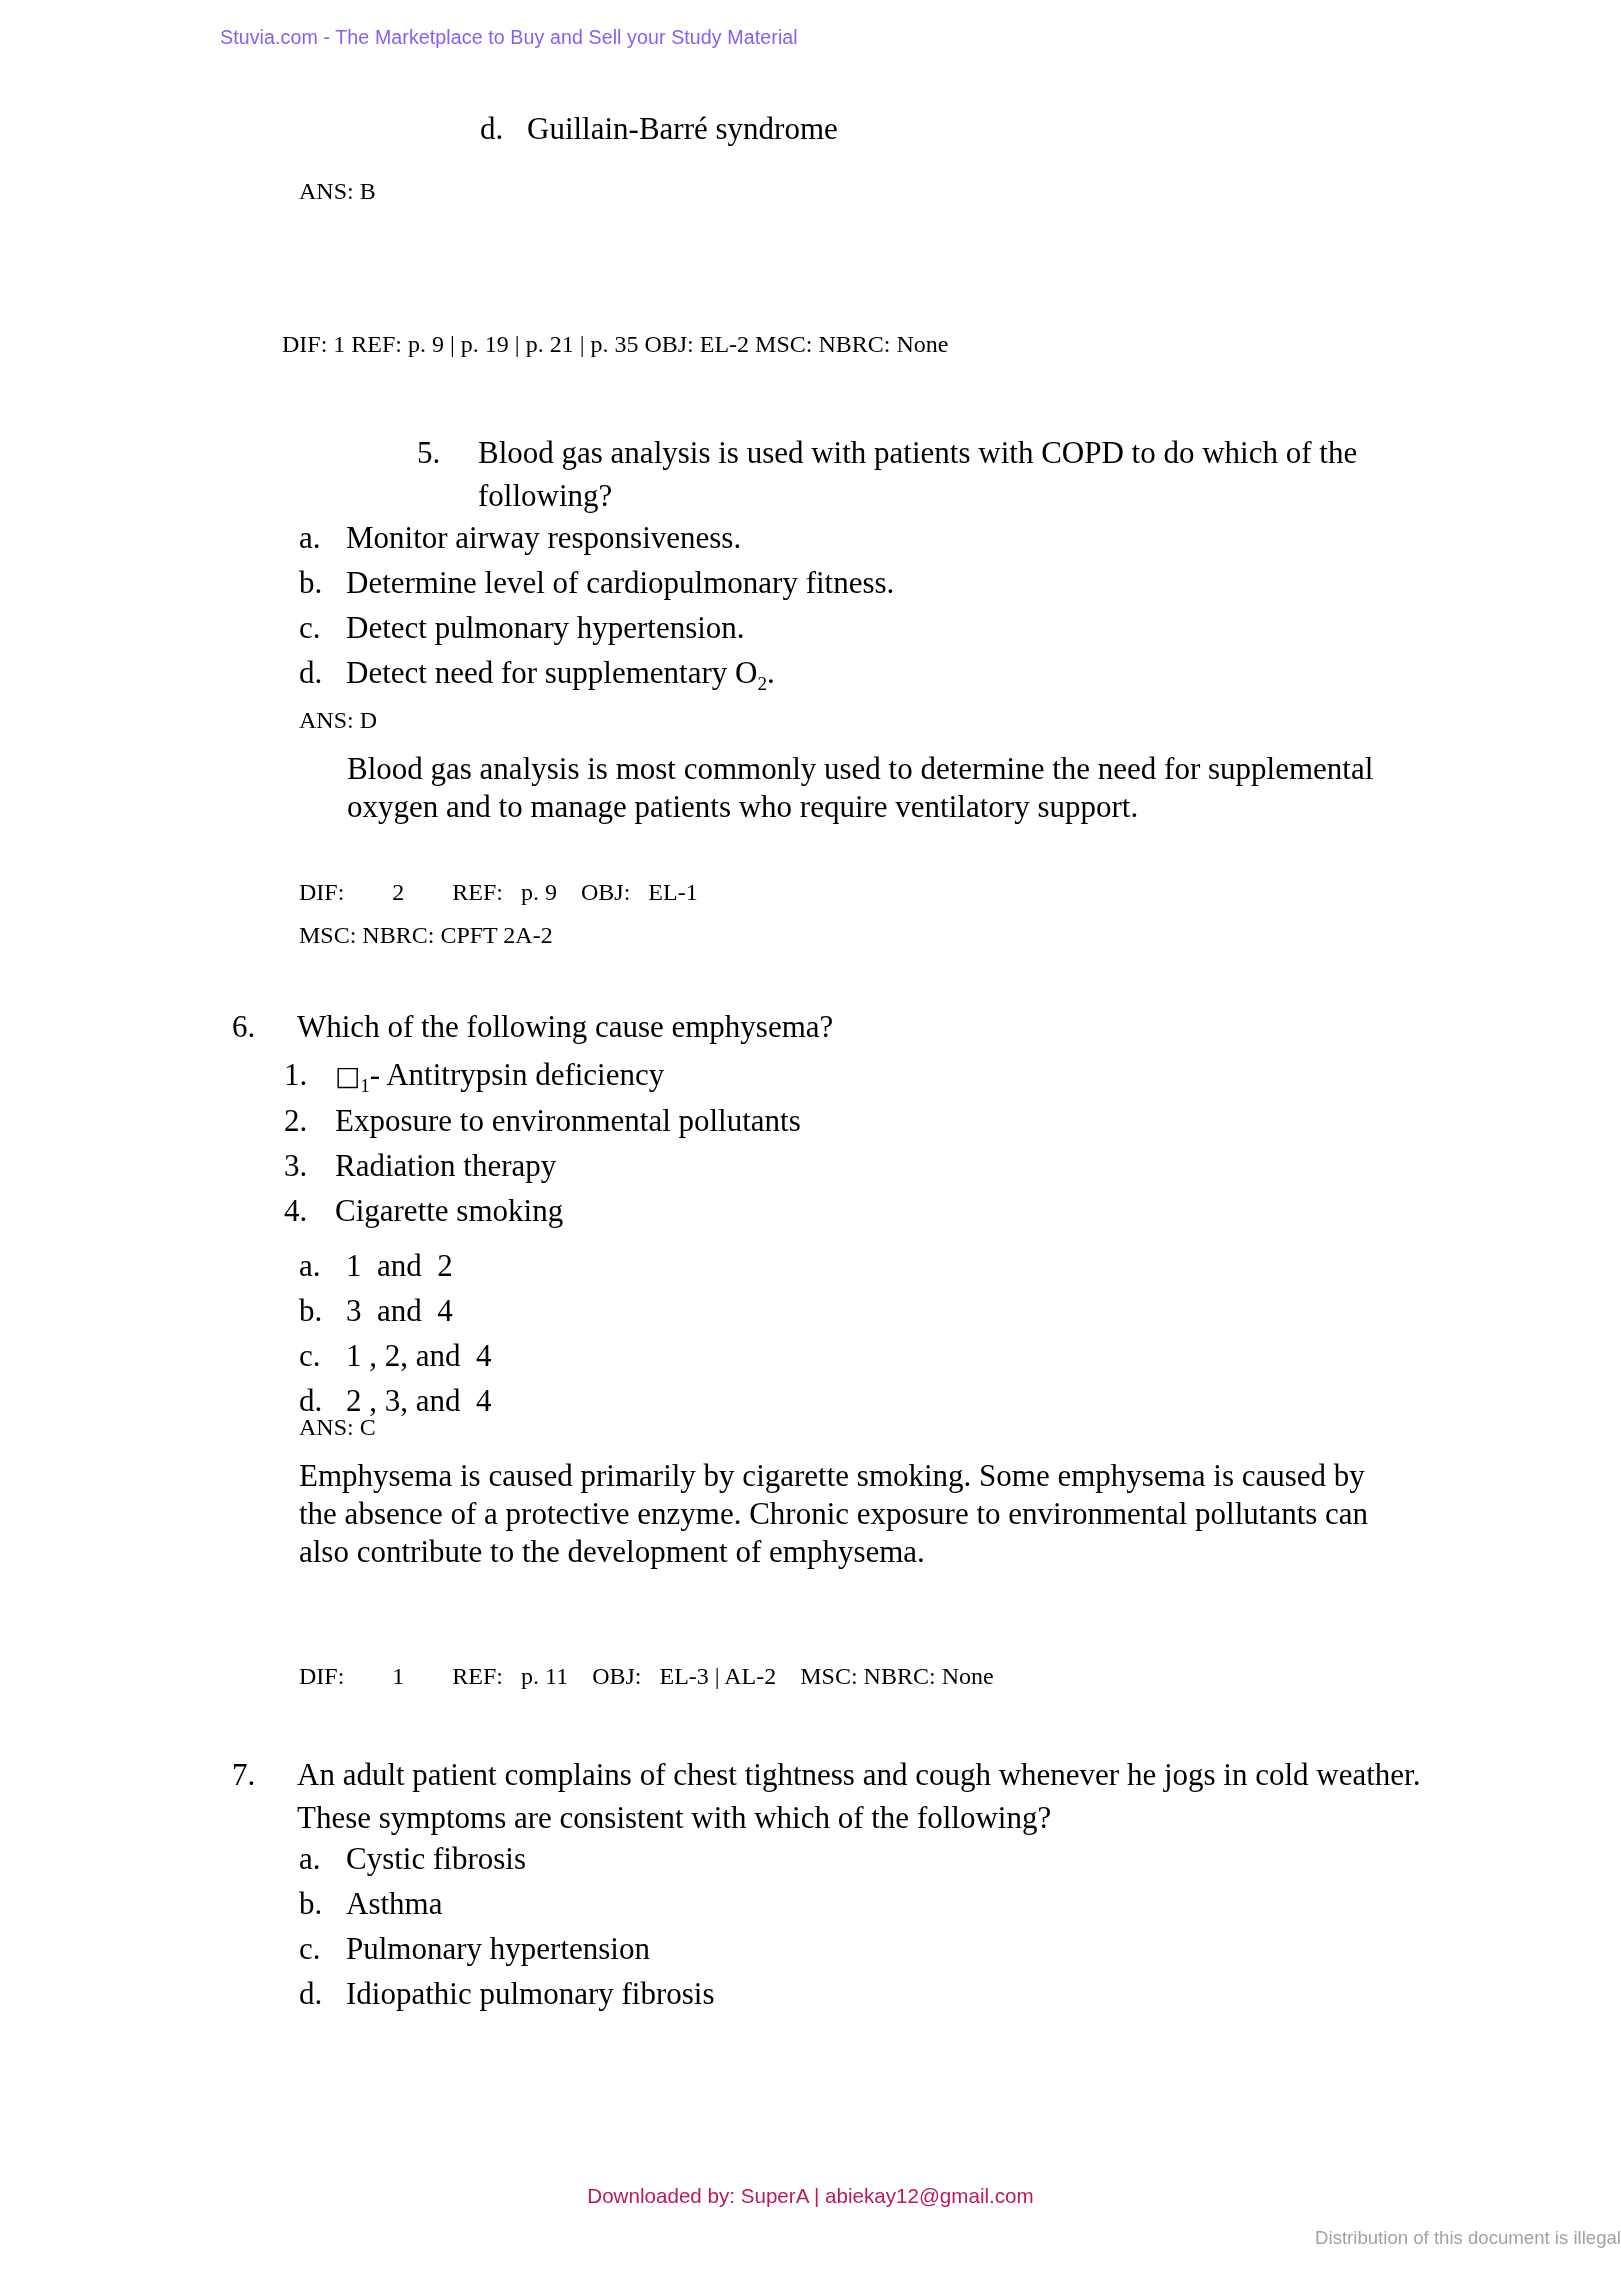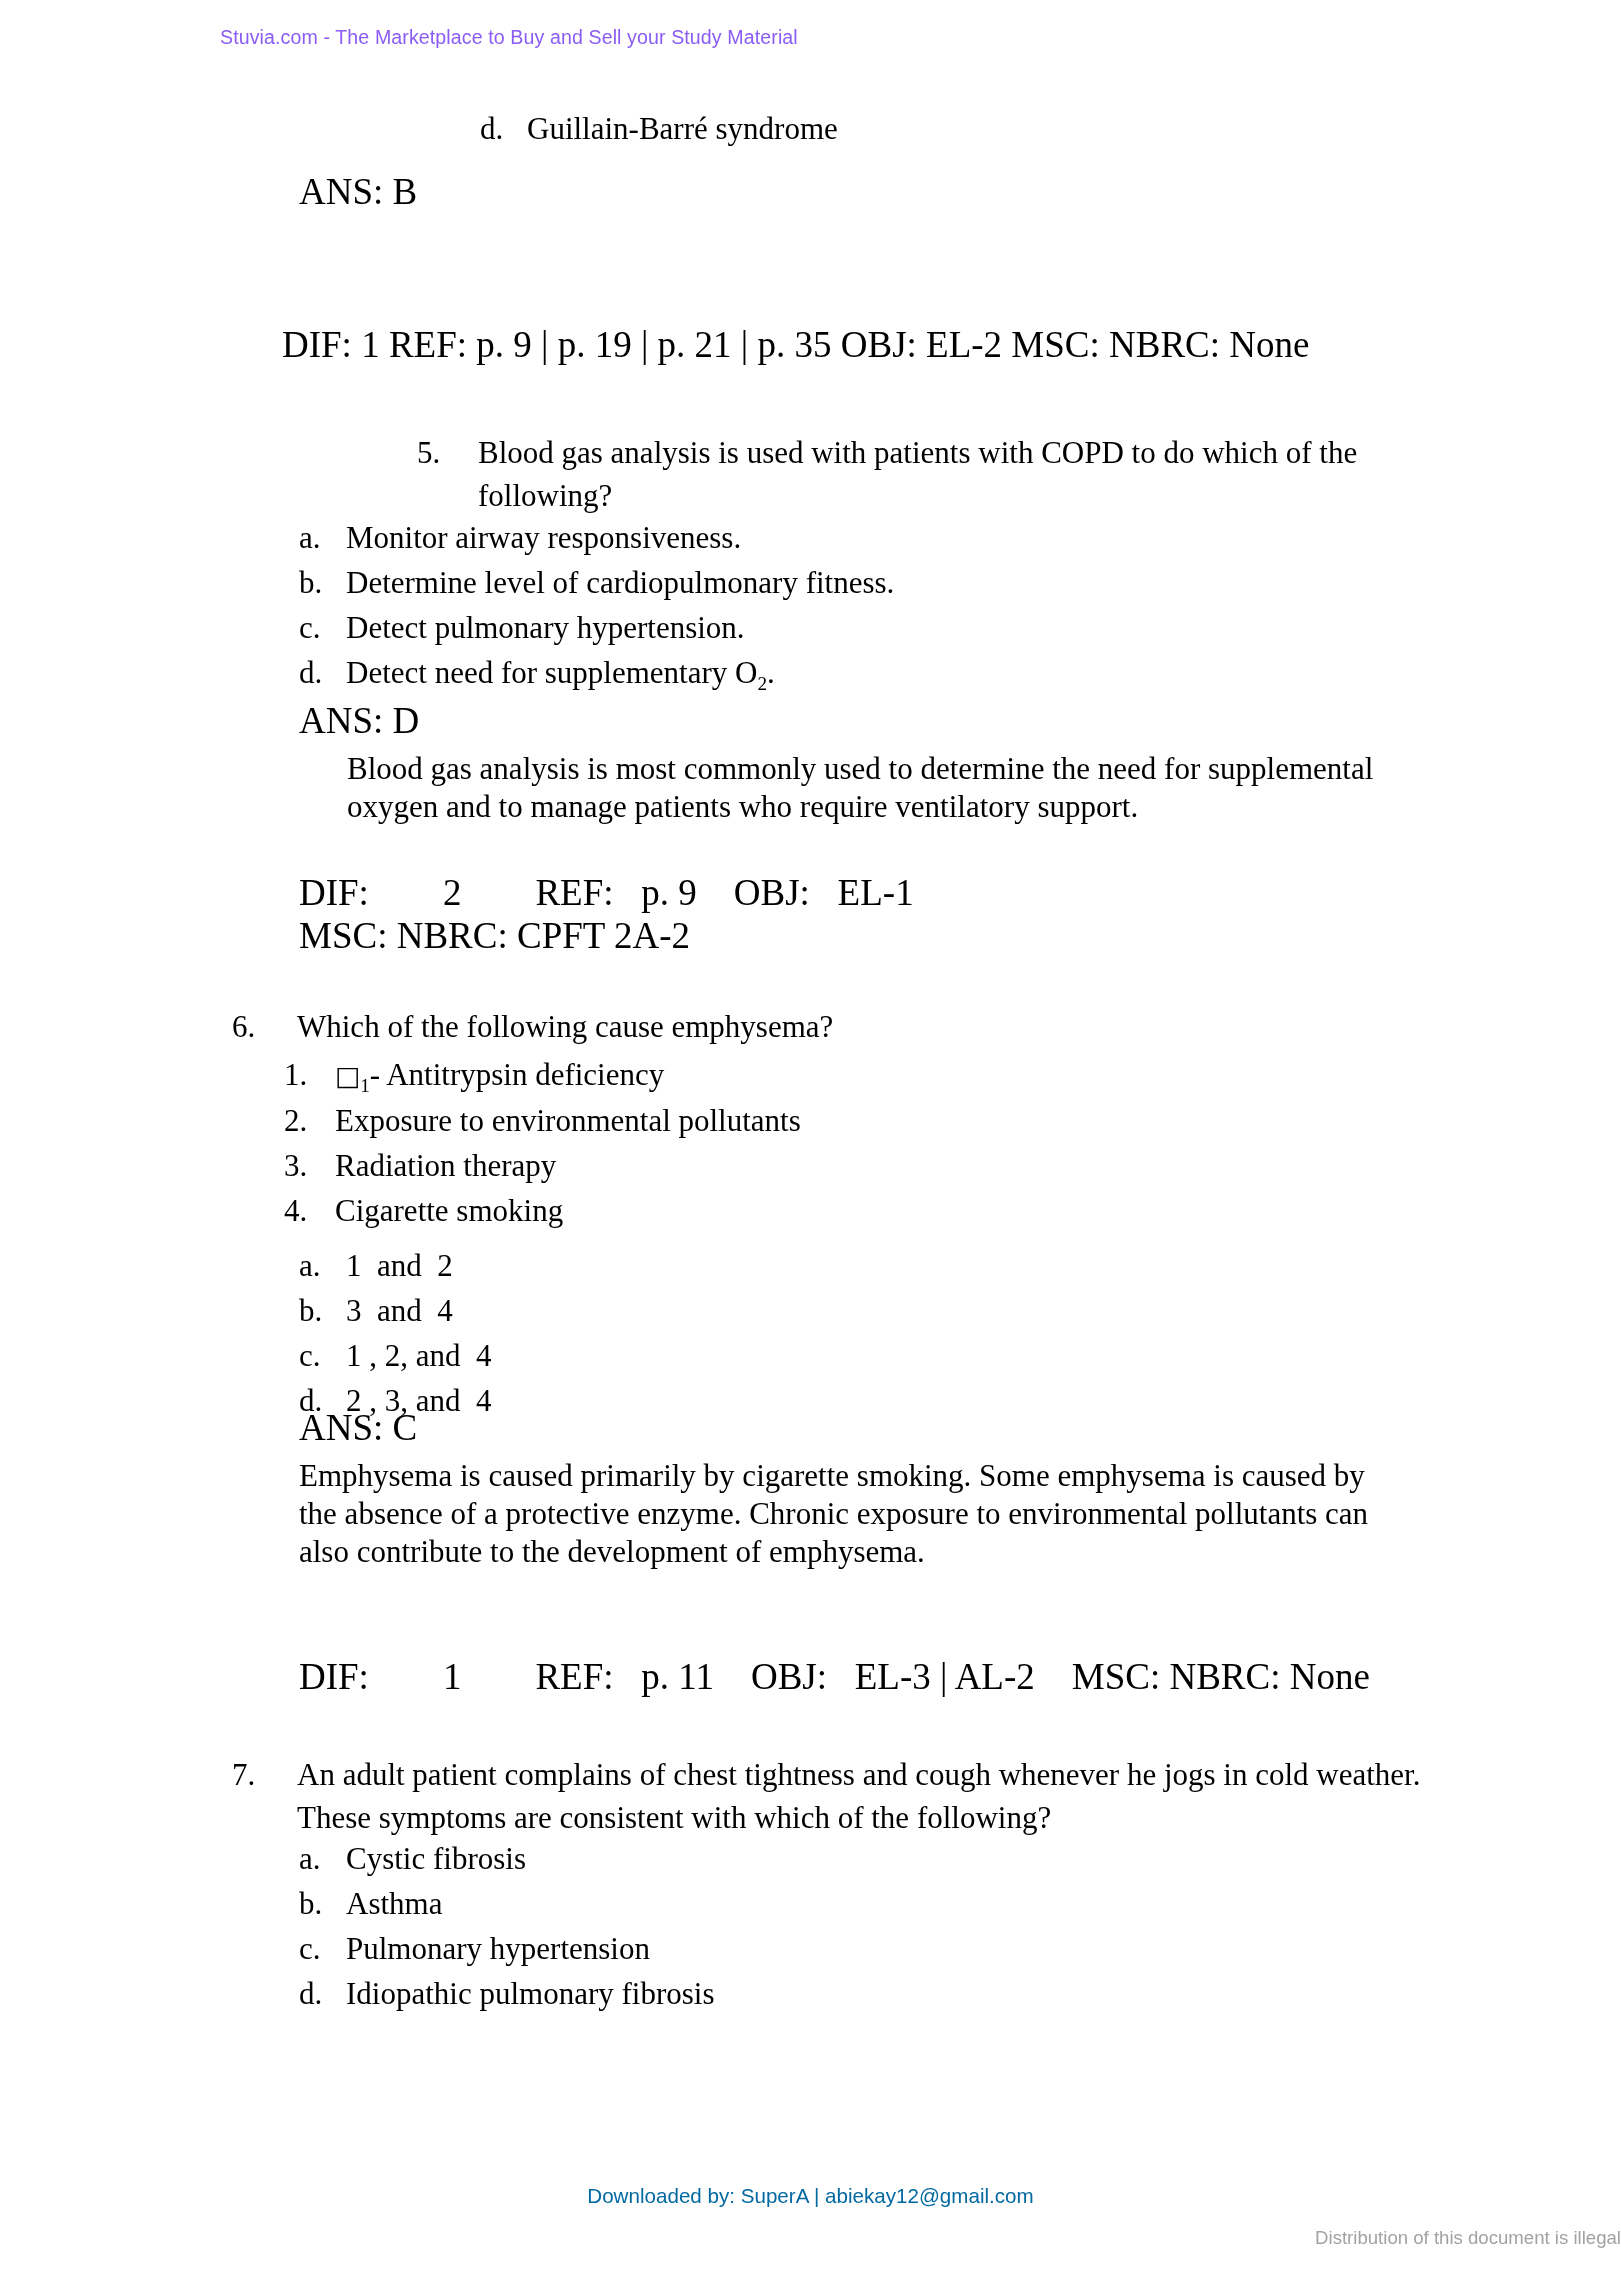--- a/index.html
+++ b/index.html
@@ -28,21 +28,21 @@
     left: 220px;
     top: 25.5px;
     font-family: "Liberation Sans", "DejaVu Sans", sans-serif;
     font-size: 19.6px;
     color: #8b5cf6;
     letter-spacing: 0.1px;
     white-space: nowrap;
   }
 
   .line {
-    font-size: 37px;
+    font-size: 24px;
     line-height: 43px;
     white-space: pre-wrap;
   }
 
   .para {
     font-size: 31px;
     line-height: 38px;
   }
 
   
@@ -113,21 +113,21 @@
 
   
   .footer-line1 {
     position: absolute;
     left: 0;
     right: 0;
     top: 2184px;
     text-align: center;
     font-family: "Liberation Sans", "DejaVu Sans", sans-serif;
     font-size: 20.6px;
-    color: #0369a1;
+    color: #be185d;
   }
   .footer-line2 {
     position: absolute;
     left: 0;
     right: 0;
     top: 2227px;
     text-align: right;
     font-family: "Liberation Sans", "DejaVu Sans", sans-serif;
     font-size: 18.6px;
     color: #a2a2a2;

